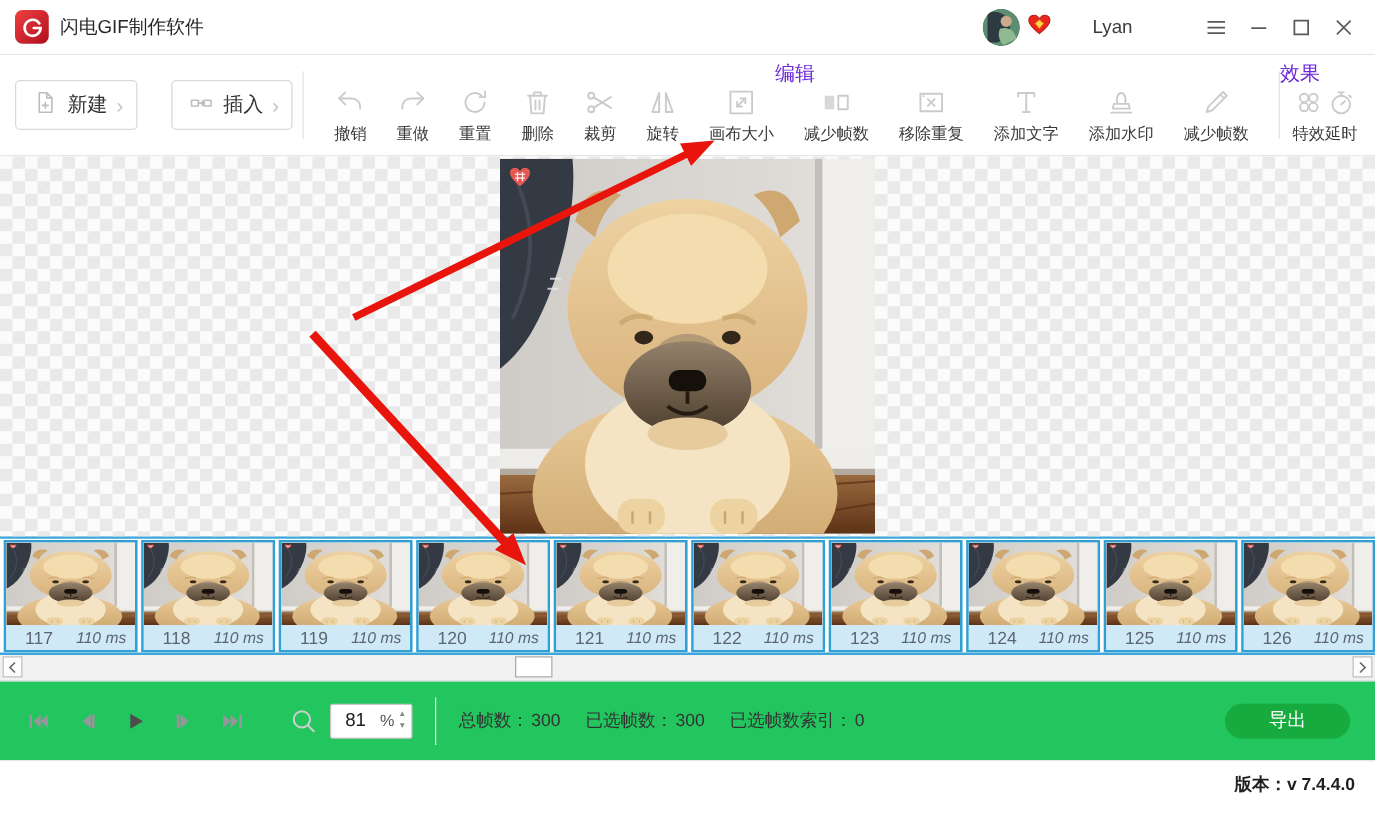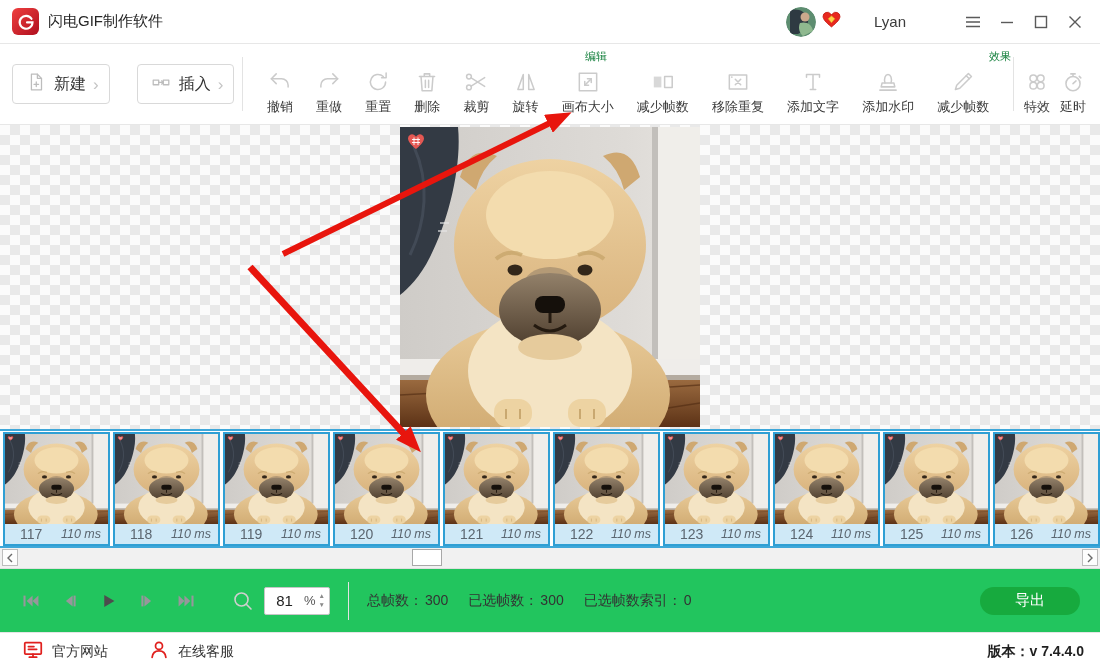--- a/index.html
+++ b/index.html
@@ -25,40 +25,40 @@
   .toolbar{height:81px;display:flex;align-items:center;border-bottom:1px solid #e7e7e7;
     background:#fff;box-sizing:border-box;position:relative;}
   .big-btn{height:38px;border:1px solid #d9d9d9;border-radius:4px;background:#fff;
     display:flex;align-items:center;padding:0 10px 0 12px;gap:7px;cursor:pointer;}
   .big-btn .blbl{font-size:16px;color:#333;}
   .big-btn .chev{font-size:17px;color:#c4c4c4;line-height:1;}
   .big-btn svg{stroke:#bdbdbd;fill:none;stroke-width:1.4;}
   #btn-new{margin-left:12px;}
   #btn-insert{margin-left:27px;}
   .vsep{width:1px;height:54px;background:#e3e3e3;margin:0 8px;}
-  .section-caption{position:absolute;top:5px;font-size:11px;color:#15803d;}
+  .section-caption{position:absolute;top:5px;font-size:16px;color:#6d28d9;margin-left:35px;}
   #caption-edit{left:585px;}
   #caption-effects{left:989px;}
   .tool-group{display:flex;align-items:center;}
   #edit-items{flex:1;justify-content:space-around;padding:0 4px;}
-  #effects-items{padding:0 6px 0 2px;gap:10px;margin-right:8px;}
+  #effects-items{padding:0 6px 0 2px;margin-right:8px;}
   .tool{display:flex;flex-direction:column;align-items:center;gap:3px;margin-top:16px;cursor:pointer;}
   .ticon{width:26px;height:26px;display:block;}
   .ticon svg{width:26px;height:26px;stroke:#cbcbcb;fill:none;stroke-width:1.4;
     stroke-linecap:round;stroke-linejoin:round;}
   .tlbl{font-size:13px;color:#3a3a3a;white-space:nowrap;}
   
   .canvas{height:304px;position:relative;box-sizing:border-box;background-color:#fbfbfb;
     background-image:
       linear-gradient(45deg,#e9e9e9 25%,transparent 25%,transparent 75%,#e9e9e9 75%),
       linear-gradient(45deg,#e9e9e9 25%,transparent 25%,transparent 75%,#e9e9e9 75%);
     background-position:0 0,10px 10px;background-size:20px 20px;}
   .gif-image{position:absolute;left:400px;top:2px;width:300px;height:300px;}
   
-  .timeline{height:119px;box-sizing:border-box;background:#fff;
+  .timeline{height:95px;box-sizing:border-box;background:#fff;
     border-top:2px solid var(--tl-blue,#3ea7d9);border-bottom:2px solid var(--tl-blue,#3ea7d9);
     display:flex;gap:3px;padding:1px 0 0 3px;overflow:hidden;}
   .frame{width:107px;flex:0 0 auto;box-sizing:border-box;border:2px solid #2f9fd4;
     background:#cfe9f7;display:flex;flex-direction:column;cursor:pointer;}
   .thumb{flex:1;overflow:hidden;background:#d8d6d2;}
   .thumb svg{width:100%;height:100%;display:block;}
   .fmeta{height:20px;display:flex;align-items:center;justify-content:space-between;
     padding:0 7px 0 15px;background:#cfe9f7;}
   .fnum{font-size:14px;color:#5b6670;}
   .fdur{font-size:12.5px;font-style:italic;color:#5b6670;}
@@ -546,37 +546,20 @@
   <div class="pb-sep"></div>
   <div class="stats" id="stats">
       <div class="stat"><span class="slbl">总帧数：</span><span class="sval">300</span></div>
       <div class="stat"><span class="slbl">已选帧数：</span><span class="sval">300</span></div>
       <div class="stat"><span class="slbl">已选帧数索引：</span><span class="sval">0</span></div>
     </div>
   <button class="export-btn">导出</button>
 </div>
 
 <div class="footer">
-  <div id="footer-links" style="display:flex;align-items:center;">
-      <div class="flink">
-        <span class="ficon"><svg viewBox="0 0 24 24">
-            <rect x="3" y="4" width="18" height="12.5" rx="1"></rect>
-            <path d="M7 8.2h6M7 11.2h9"></path>
-            <path d="M12 16.5v3M8 19.8h8"></path>
-          </svg></span>
-        <span class="flbl">官方网站</span>
-      </div>
-      <div class="flink">
-        <span class="ficon"><svg viewBox="0 0 24 24">
-            <circle cx="12" cy="7.5" r="3.8"></circle>
-            <path d="M4.5 20c.5-4.5 3.5-7 7.5-7s7 2.5 7.5 7"></path>
-          </svg></span>
-        <span class="flbl">在线客服</span>
-      </div>
-    </div>
   <span class="version"><span>版本：</span><span>v 7.4.4.0</span></span>
 </div>
 
 <svg id="arrow-overlay">
   <defs>
     <marker id="ah" orient="auto" markerUnits="userSpaceOnUse" markerWidth="26" markerHeight="20" refX="4" refY="10">
       <path d="M0 0 L26 10 L0 20 Z" fill="#e8150d"></path>
     </marker>
   </defs>
   <line x1="283" y1="254" x2="552" y2="122" stroke="#e8150d" stroke-width="6" marker-end="url(#ah)"></line>

